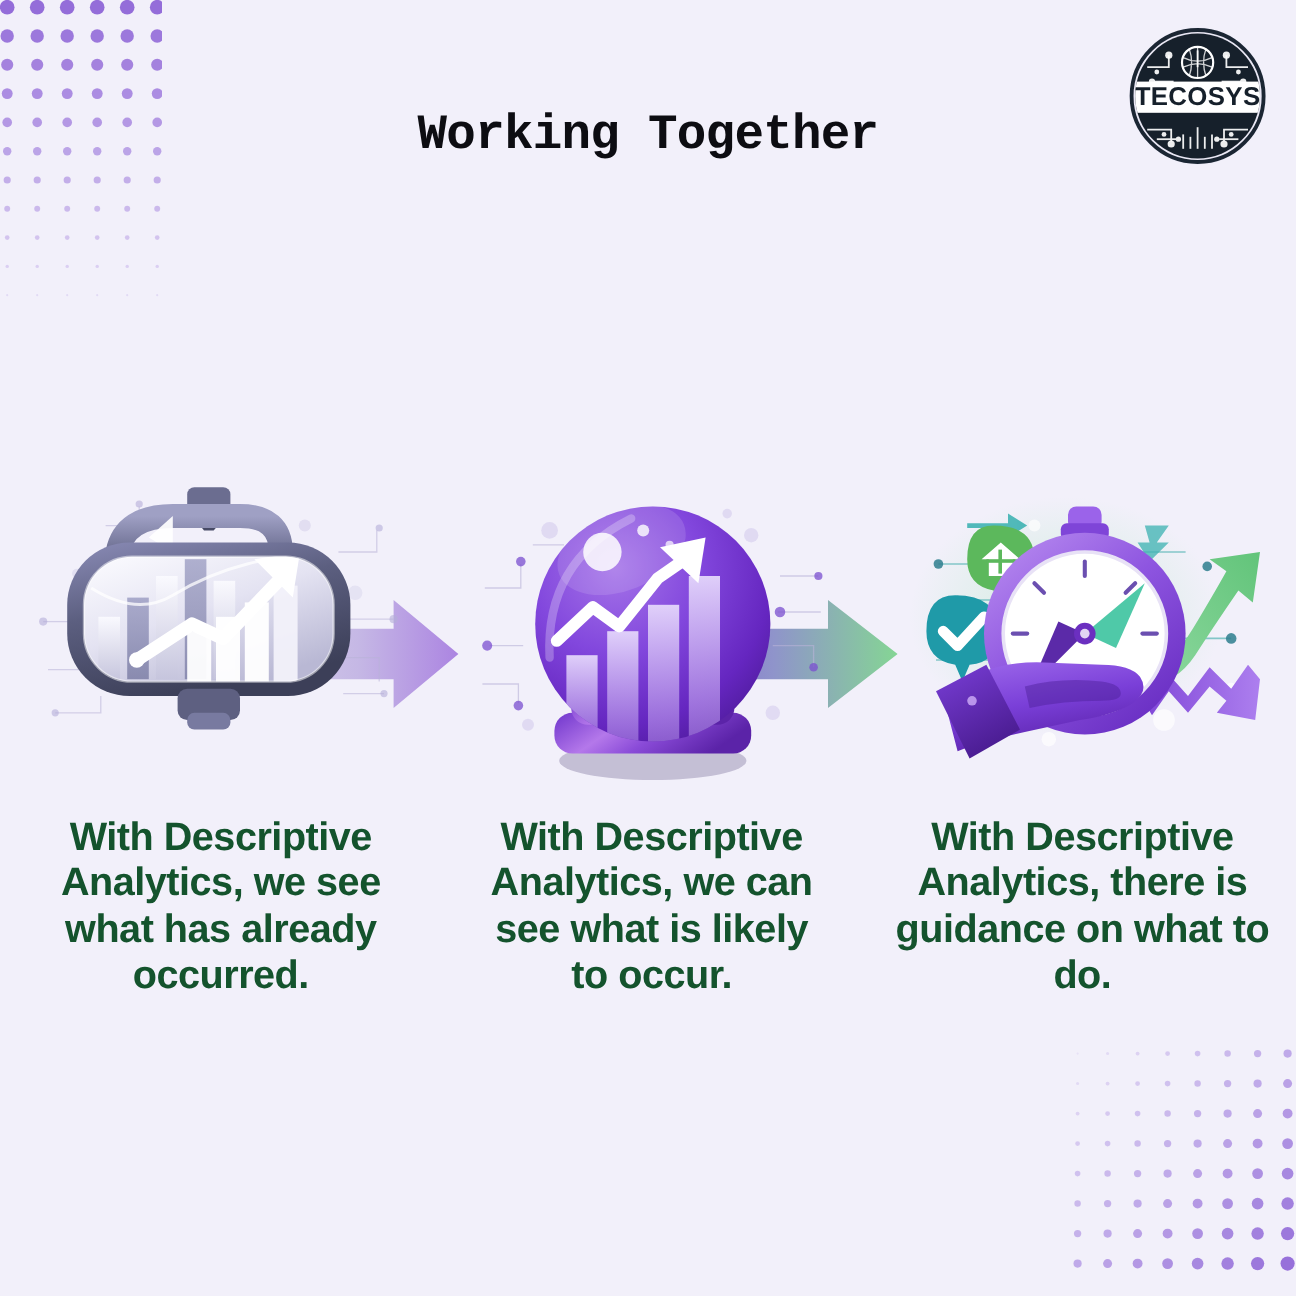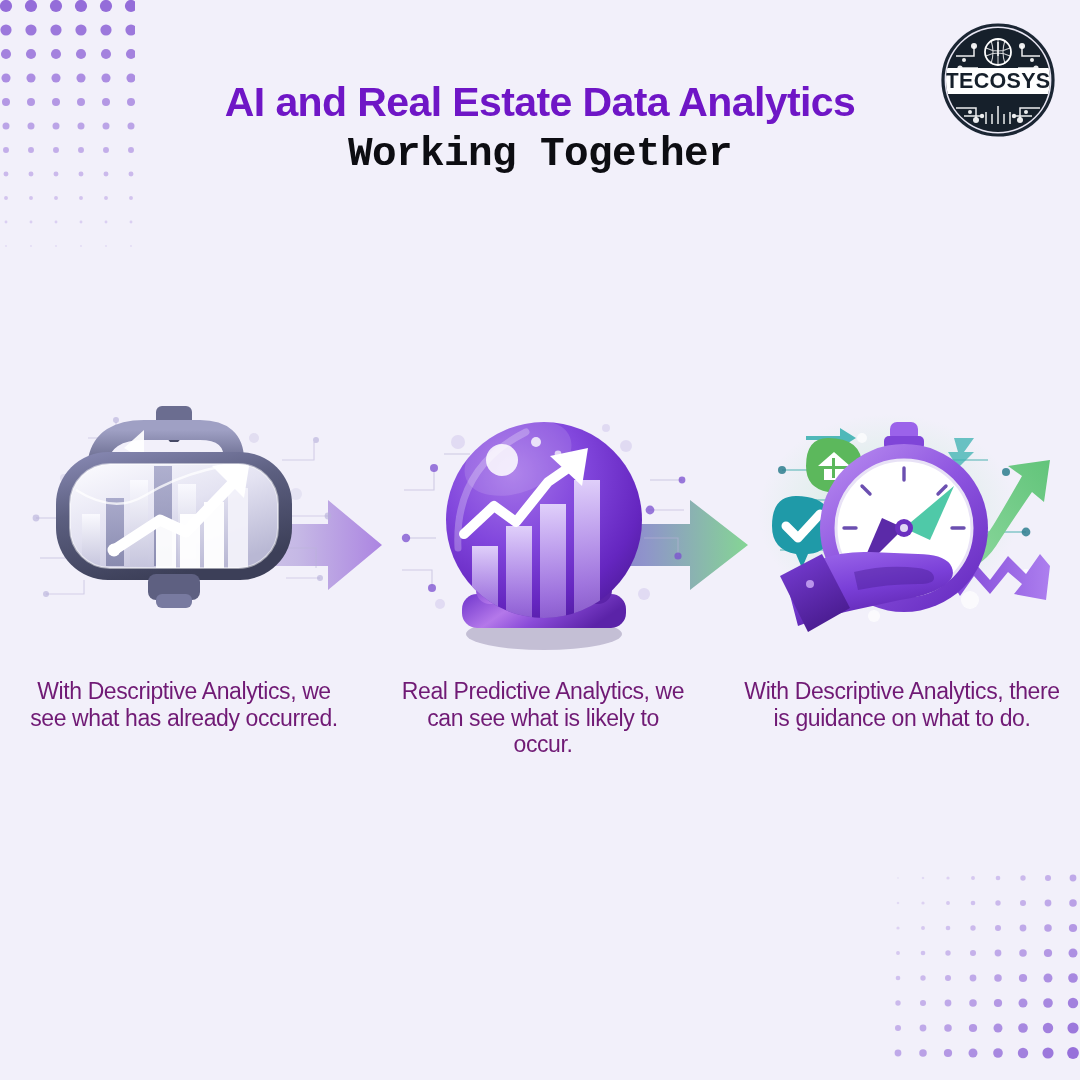--- a/index.html
+++ b/index.html
@@ -48,24 +48,24 @@
   .panel { position:absolute; top:398px; height:262px; }
   #panel-1 { left:28px;  width:330px; }
   #panel-2 { left:398px; width:292px; }
   #panel-3 { left:758px; width:302px; }
   .panel svg { display:block; width:100%; height:100%; }
 
   
   .caption {
     position:absolute; top:678px;
     text-align:center;
-    font-size:23px; font-weight:normal;
+    font-size:33px; font-weight:bold;
     line-height:1.16;
     letter-spacing:-0.4px;
-    color:#701a75;
+    color:#14532d;
   }
   #caption-1 { left:24px;  width:320px; }
   #caption-2 { left:396px; width:294px; }
   #caption-3 { left:742px; width:320px; }
 </style>
 </head>
 <body>
 
 <svg class="dots" id="dots-tl" viewBox="0 0 135 255">
     <g id="tl-g">
@@ -252,21 +252,20 @@
     <path d="M52 32 Q64 38 76 32 M52 40 Q64 34 76 40 M64 23 V49 M57 24.5 Q61 36 57 47.5 M71 24.5 Q67 36 71 47.5" fill="none" stroke="#ffffff" stroke-width="1.1" opacity="0.8"></path>
   </g>
 
   <g clip-path="url(#logoClip)">
     <rect x="8" y="52" width="112" height="26" fill="#ffffff"></rect>
     <text x="64" y="71.5" text-anchor="middle" font-family="Liberation Sans, sans-serif" font-size="21.5" font-weight="bold" letter-spacing="0.3" fill="#16202b">TECOSYS</text>
   </g>
 </svg>
 
 <div id="title-block">
-  <span id="title-line1">AI and Real Estate Data Analytics</span>
   <span id="title-line2">Working Together</span>
 </div>
 
 <svg id="arrows" viewBox="0 0 1080 1080">
   <defs>
     <linearGradient id="arrGrad1" x1="0" y1="0" x2="1" y2="0">
       <stop offset="0%" stop-color="#d9d5ea"></stop>
       <stop offset="55%" stop-color="#c3b5e4"></stop>
       <stop offset="100%" stop-color="#a87fe0"></stop>
     </linearGradient>
@@ -551,14 +550,14 @@
       <path d="M28 176 Q62 146 112 148 L160 150 Q184 150 192 160 Q200 172 186 182
                Q170 192 142 196 L96 206 Q60 214 40 222 Z" fill="url(#handG)"></path>
       <path d="M96 168 Q128 160 160 164 Q176 166 176 174 Q176 180 160 180 Q128 180 100 186 Z" fill="#4c1e96" opacity="0.45"></path>
       <path d="M22 172 L64 150 L92 204 L50 228 Z" fill="url(#cuffG)"></path>
       <circle cx="52" cy="180" r="4" fill="#c9a7f5" opacity="0.85"></circle>
     </g>
   </svg>
 </div>
 
 <div class="caption" id="caption-1">With Descriptive Analytics, we see what has already occurred.</div>
-<div class="caption" id="caption-2">Real Predictive Analytics, we can see what is likely to occur.</div>
+<div class="caption" id="caption-2">With Descriptive Analytics, we can see what is likely to occur.</div>
 <div class="caption" id="caption-3">With Descriptive Analytics, there is guidance on what to do.</div>
 
 </body></html>

